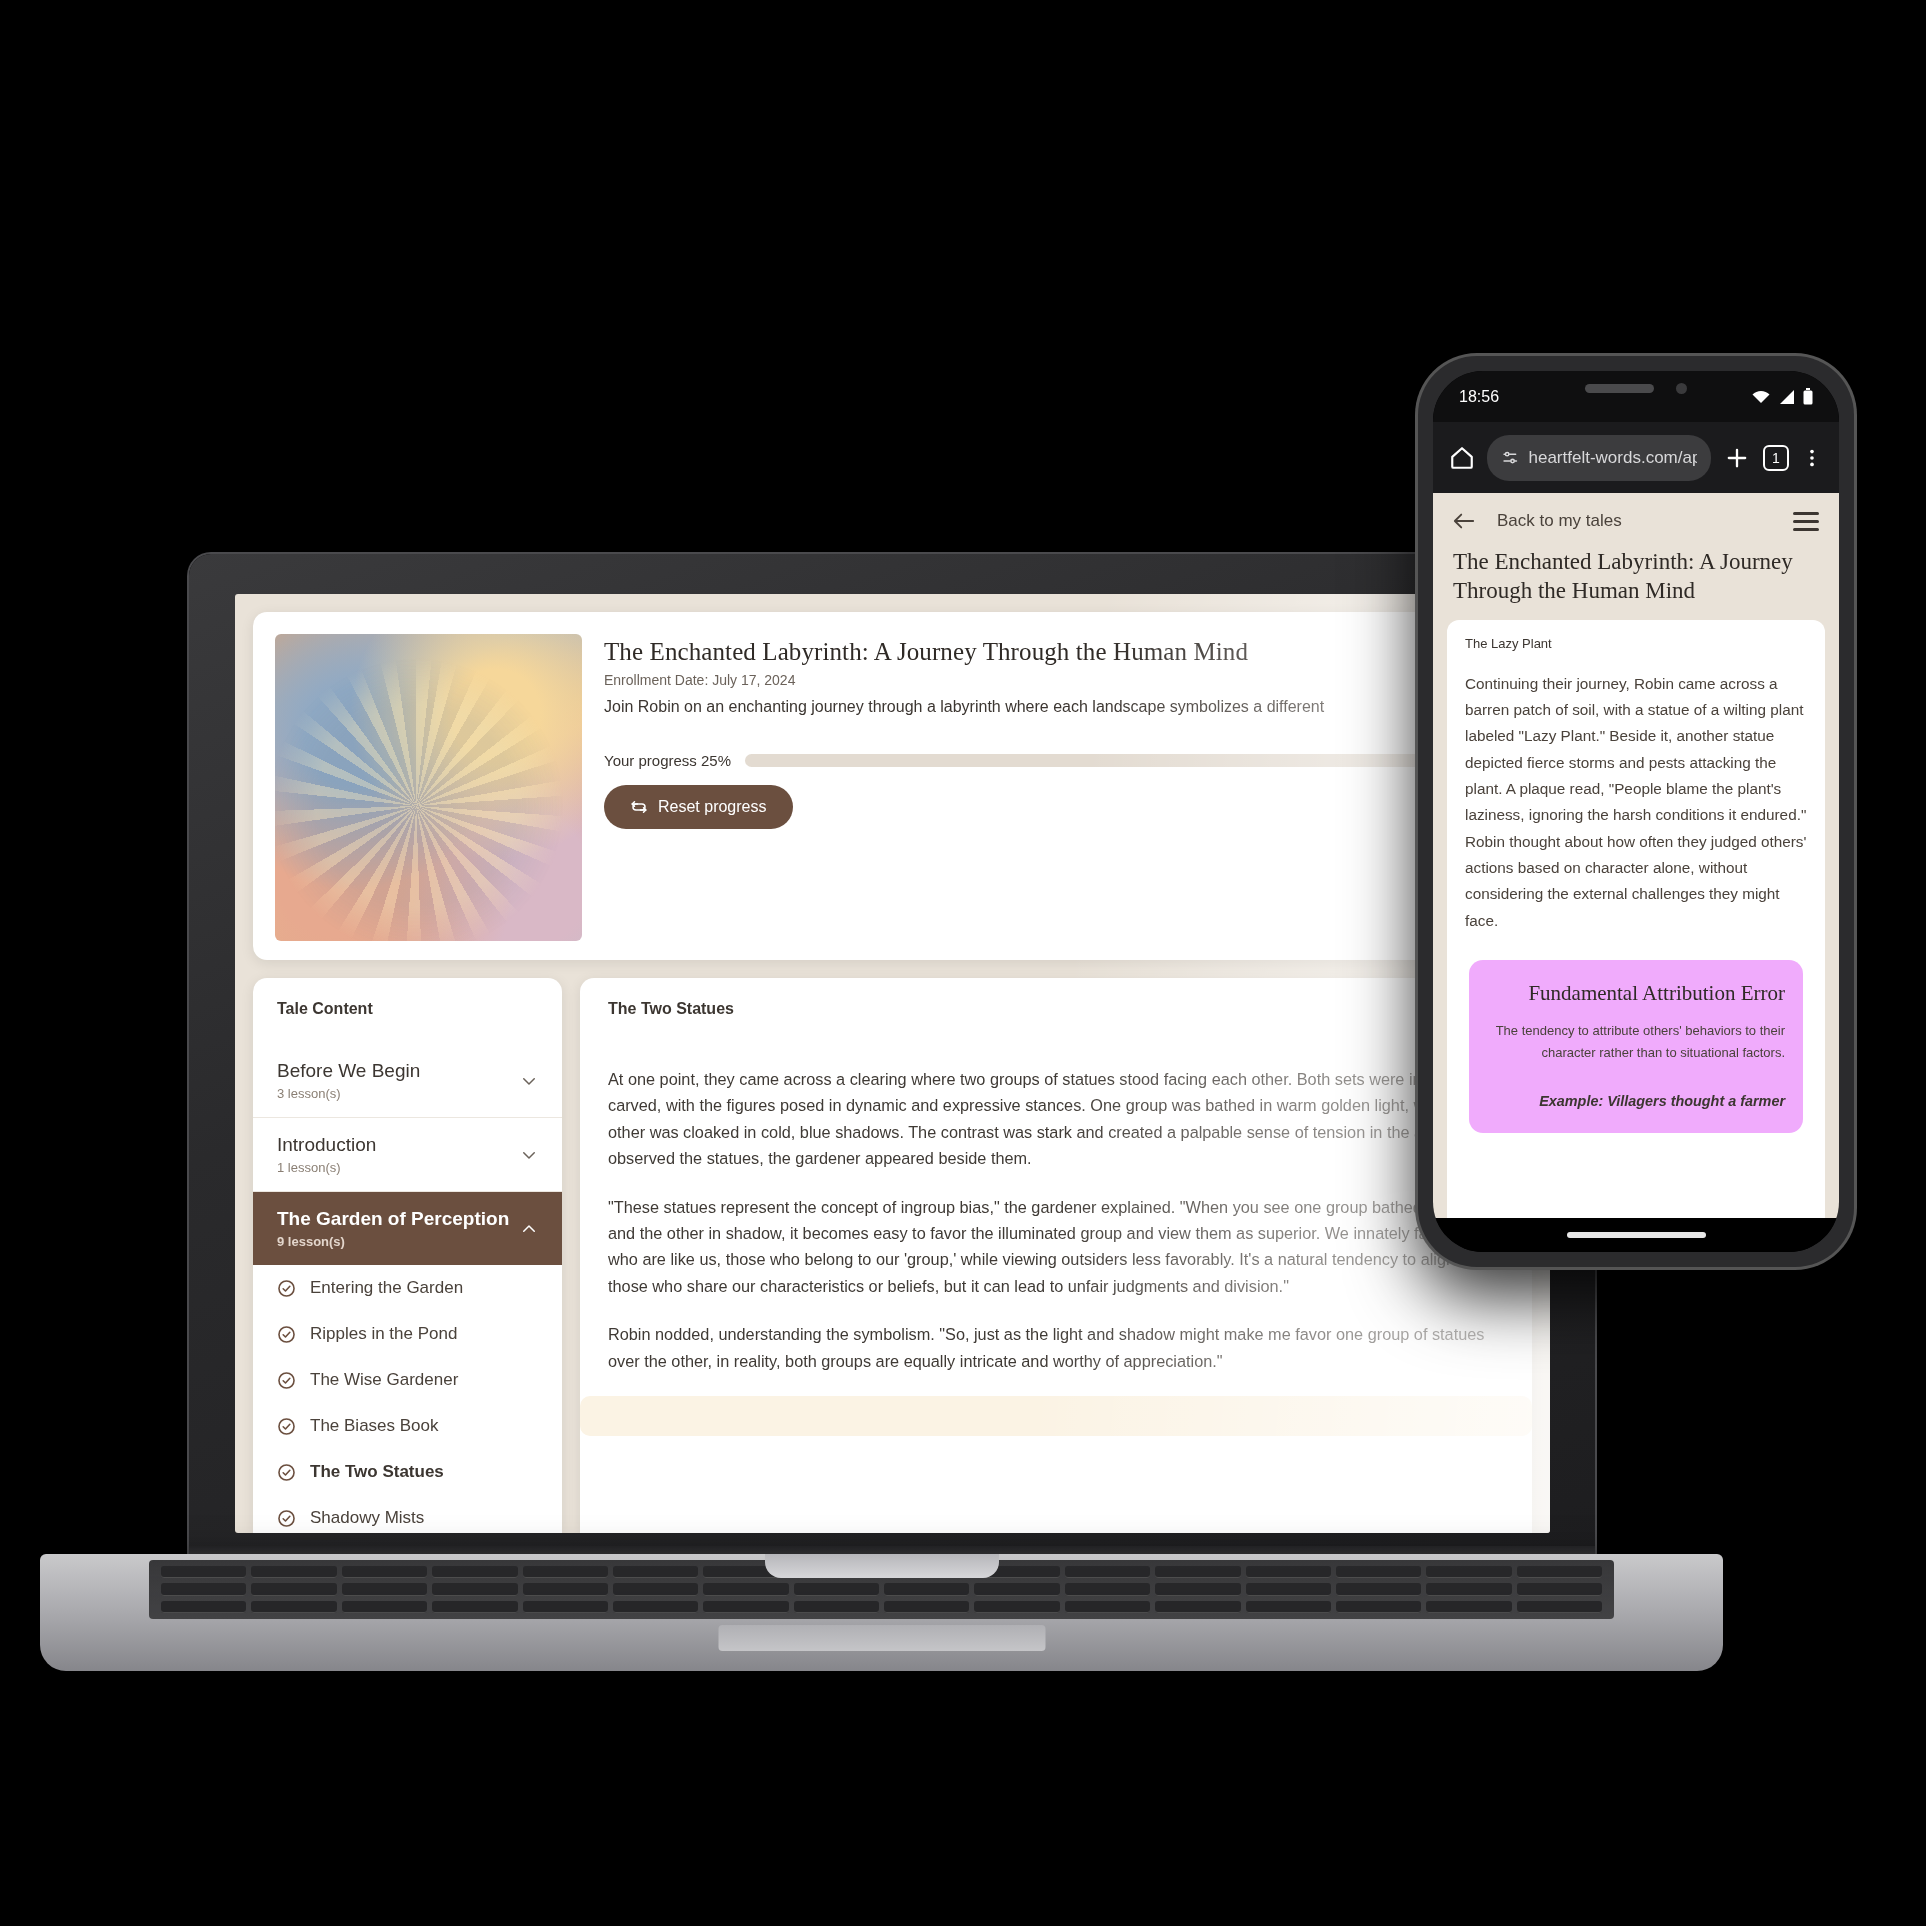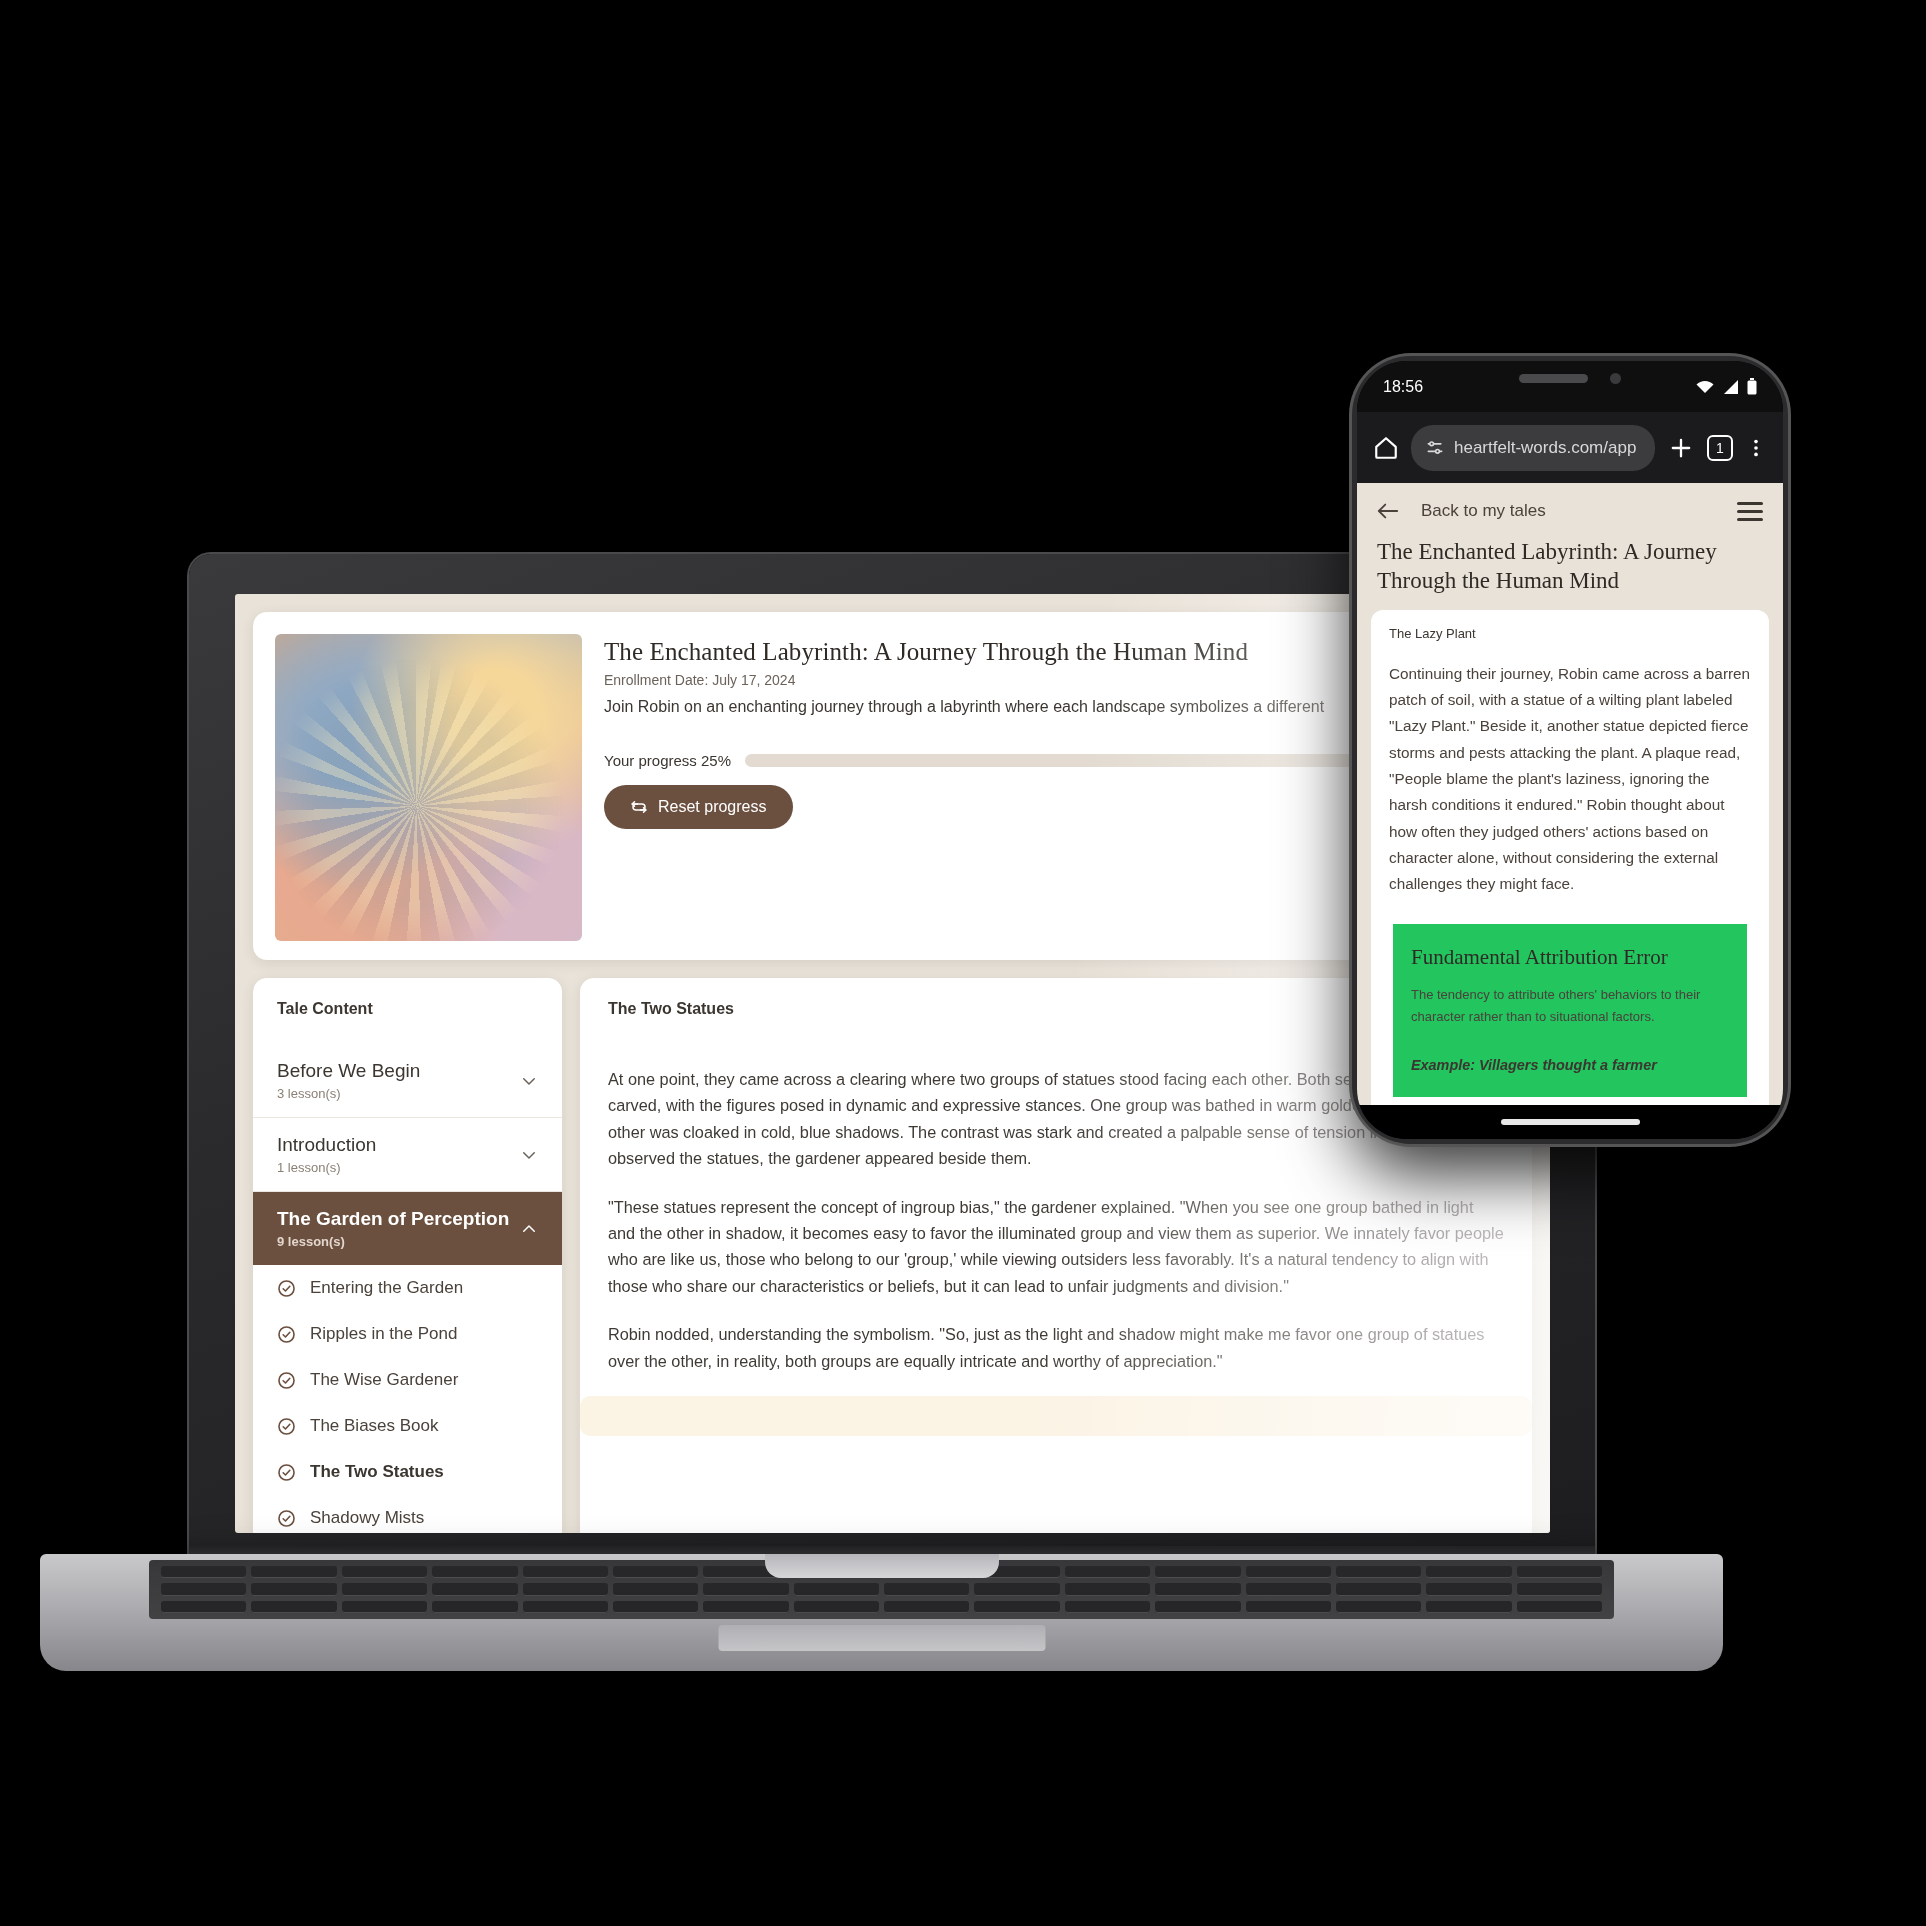--- a/index.html
+++ b/index.html
@@ -120,22 +120,22 @@
   .rd-head{ padding:22px 28px 30px 28px; font-size:16px; font-weight:600; color:#3c3631; }
   .rd-body{ padding:18px 28px 0 28px; }
   .rd-body p{ font-size:16.3px; line-height:1.62; color:#3f3a35; margin-bottom:22px; }
   .rd-callout{ margin-top:10px; background:#fbf3e4; border-radius:10px; height:40px; }
 
   
   .screen-fade{ position:absolute; inset:0; pointer-events:none;
      background:linear-gradient(95deg, rgba(255,255,255,0) 62%, rgba(255,255,255,.55) 88%, rgba(255,255,255,.75) 100%); }
 
   
-  .phone{ position:absolute; left:1352px; top:356px; width:436px; height:788px;
-          background:#2b2b2d; border-radius:59px; padding:5px;
+  .phone{ position:absolute; left:1418px; top:356px; width:436px; height:911px;
+          background:#2b2b2d; border-radius:59px; padding:15px;
           box-shadow:0 0 0 3px #555, 0 30px 69px rgba(0,0,0,.8); }
   .phone-inner{ width:100%; height:100%; background:#000; border-radius:50px; overflow:hidden;
                 display:flex; flex-direction:column; }
   .status{ height:51px; background:#0f0f10; color:#fff; display:flex; align-items:center;
            justify-content:space-between; padding:0 26px; font-size:16px; position:relative; }
   .notch{ position:absolute; left:50%; top:12px; transform:translateX(-50%);
           display:flex; align-items:center; gap:22px; }
   .notch-pill{ width:69px; height:9px; border-radius:5px; background:#4a4a4c; }
   .notch-cam{ width:11px; height:11px; border-radius:50%; background:#3a3a3c; }
   .status-r{ display:flex; align-items:center; gap:7px; }
@@ -151,21 +151,21 @@
   .p-nav{ display:flex; align-items:center; justify-content:space-between; padding:18px 20px 10px 20px; }
   .p-back{ display:flex; align-items:center; gap:22px; font-size:17px; color:#4a423b; }
   .burger{ width:26px; display:flex; flex-direction:column; gap:5px; }
   .burger i{ display:block; height:3px; background:#3c3631; border-radius:2px; }
   .p-title{ font-family:"Liberation Serif", serif; font-size:23px; line-height:1.28;
             color:#2f2a26; padding:6px 20px 14px 20px; }
   .p-card{ background:#fff; border-radius:12px 12px 0 0; margin:0 14px; flex:1; overflow:hidden; }
   .p-card-h{ padding:16px 18px 8px 18px; font-size:13px; font-weight:400; color:#3c3631; }
   .p-card-b{ padding:12px 18px 0 18px; }
   .p-card-b p{ font-size:15.3px; line-height:1.72; color:#4a423b; }
-  .p-box{ margin:26px 4px 0 4px; background:#22c55e; border-radius:0; padding:20px 18px; }
+  .p-box{ margin:26px 4px 0 4px; background:#f0abfc; border-radius:14px; padding:20px 18px;text-align:right; }
   .p-box-t{ font-family:"Liberation Serif", serif; font-size:21px; line-height:1.25; color:#2f2a26; }
   .p-box-d{ font-size:13px; line-height:1.72; color:#4a423b; margin-top:14px; }
   .p-box-e{ font-size:14.4px; line-height:1.7; color:#3c3631; margin-top:24px;
             font-style:italic; font-weight:700; }
   .homebar{ height:34px; background:#000; display:flex; align-items:center; justify-content:center; }
   .homebar i{ width:139px; height:6px; border-radius:4px; background:#e7e7e7; display:block; }
 
   .glow{ position:absolute; left:1287px; top:426px; width:416px; height:812px;
          border-radius:50%; background:radial-gradient(circle, rgba(170,40,30,.30), rgba(0,0,0,0) 66%);
          filter:blur(4px); }

